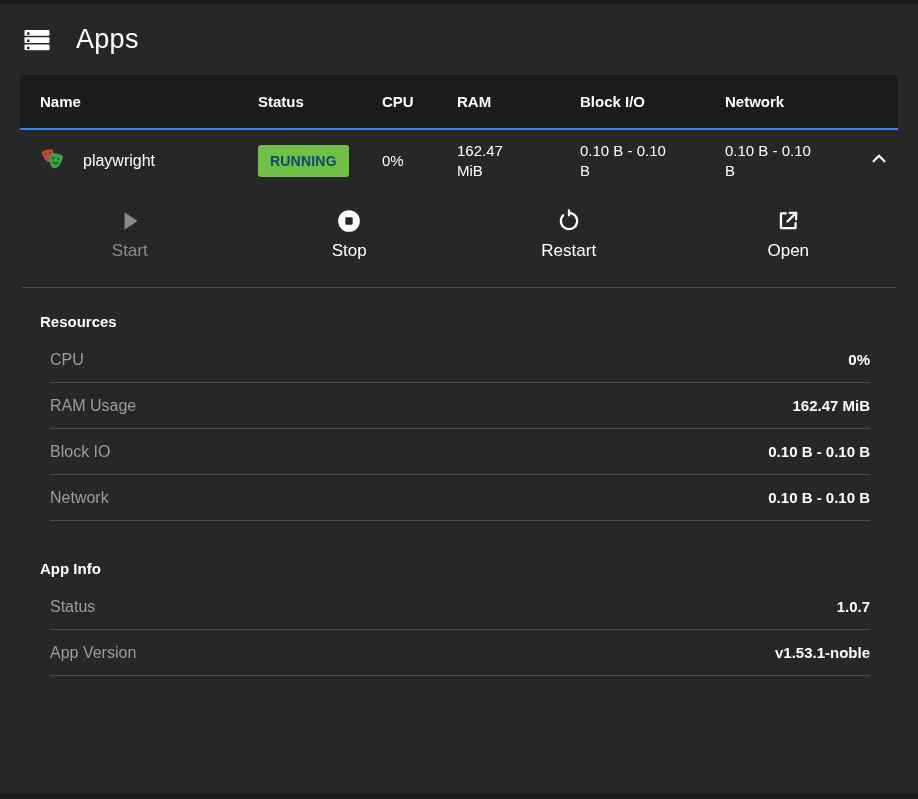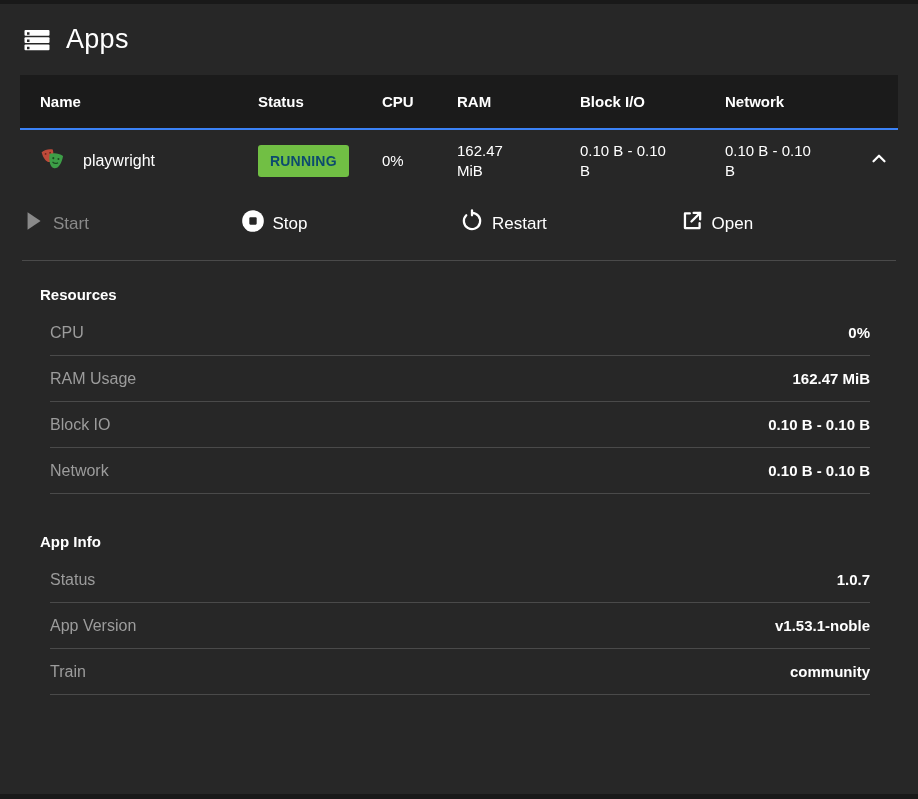--- a/index.html
+++ b/index.html
@@ -17,21 +17,21 @@
   }
   .edge-top, .edge-bottom {
     position: absolute; left: 0; right: 0; height: 4px;
     background: var(--edge, #191919);
   }
   .edge-top { top: 0; }
   .edge-bottom { bottom: 0; height: 5px; }
 
   
   .app-header {
-    display: flex; align-items: center; gap: 14px;
+    display: flex; align-items: center; gap: 24px;
     padding: 24px 0 20px 22px;
   }
   .app-header h1 {
     font-size: 27px; font-weight: 400; color: var(--text, #fff); letter-spacing: .3px;
   }
   .list-icon svg { display: block; }
 
   
   .table { margin: 0 20px; width: 878px; }
   .grid-row {
@@ -66,21 +66,21 @@
   .chevron-cell { justify-self: center; padding-right: 14px; cursor: pointer; }
 
   
   .actions {
     display: grid;
     grid-template-columns: repeat(4, 1fr);
     padding: 16px 0 26px 0;
   }
   .action-btn {
     background: none; border: none; cursor: pointer;
-    display: flex; flex-direction: row; align-items: flex-end; gap: 7px;
+    display: flex; flex-direction: column; align-items: center; gap: 7px;
     color: var(--text, #fff);
     font-family: inherit;
   }
   .action-btn .label { font-size: 17px; color: var(--text, #fff); }
   .action-btn.disabled { cursor: default; }
   .action-btn.disabled .label { color: var(--disabled, #8a8a8a); }
   .action-btn svg { display: block; }
 
   .main-divider {
     height: 1px; background: #4a4a4a; margin: 0 22px;
@@ -237,20 +237,16 @@
   <div class="section second">
     <h2 class="section-heading">App Info</h2>
     <div class="detail-row">
       <span class="detail-label">Status</span>
       <span class="detail-value">1.0.7</span>
     </div>
     <div class="detail-row">
       <span class="detail-label">App Version</span>
       <span class="detail-value">v1.53.1-noble</span>
     </div>
-    <div class="detail-row">
-      <span class="detail-label">Train</span>
-      <span class="detail-value">community</span>
-    </div>
   </div>
 
   <div class="edge-bottom"></div>
 </div>
 
 </body></html>

